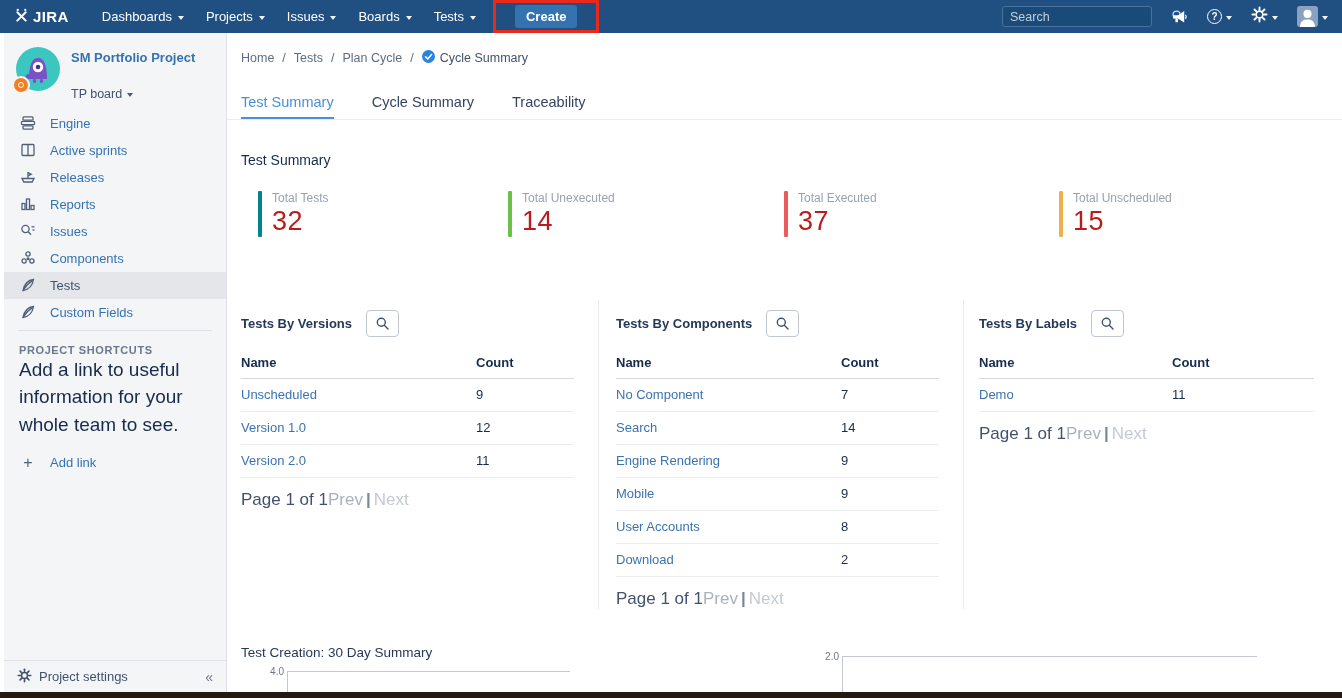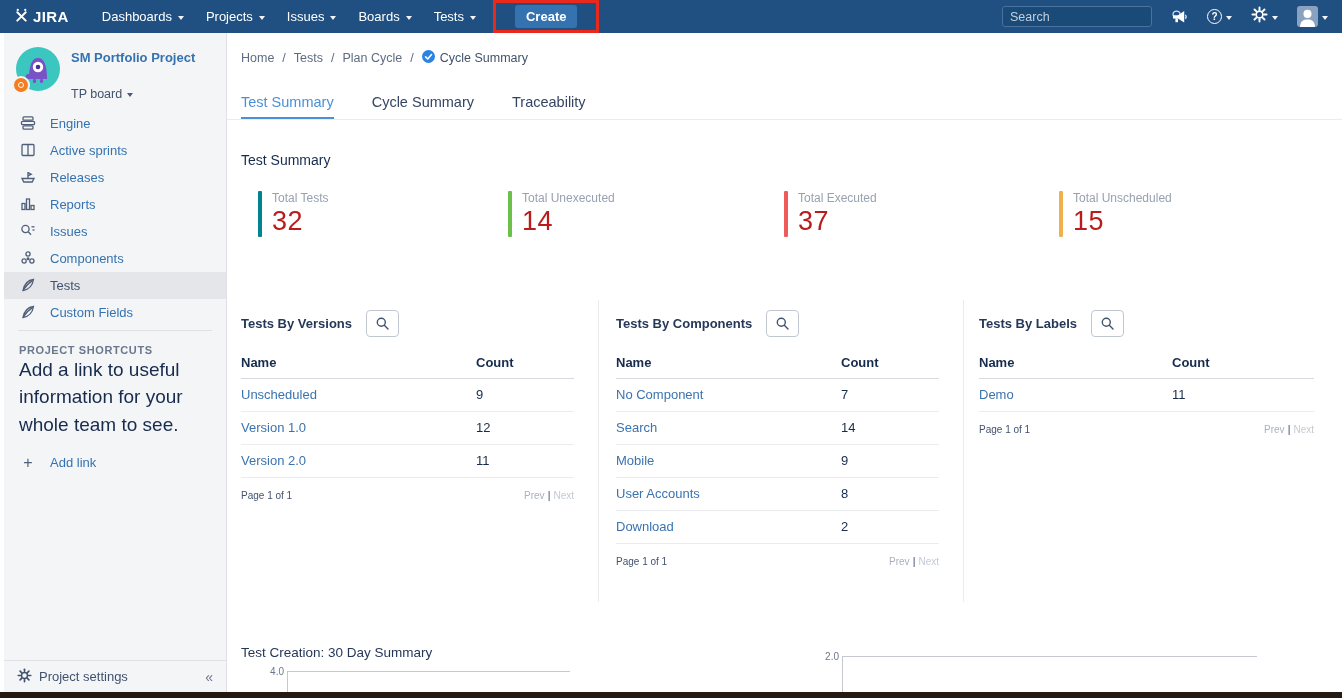--- a/index.html
+++ b/index.html
@@ -96,21 +96,21 @@
   .table-title { font-size:13px; font-weight:bold; color:#253858; }
   .search-btn { width:33px; height:27px; background:#fff; border:1px solid #c1c7d0; border-radius:4px;
                 display:flex; align-items:center; justify-content:center; cursor:pointer; }
   table { width:100%; border-collapse:collapse; font-size:13px; }
   th { text-align:left; font-size:13px; color:#172b4d; padding:5px 0 8px; border-bottom:1px solid #d6d9de; }
   td { padding:8px 0 9px; border-bottom:1px solid #ebecf0; }
   .col-count { width:98px; }
   .table-col3 .col-count { width:142px; }
   td.name a { color:#3b73af; }
   td.count { color:#172b4d; }
-  .table-footer { display:flex; justify-content:space-between; margin-top:12px; font-size:10px; color:#42526e; }
+  .table-footer { display:flex; margin-top:12px; font-size:17px; color:#42526e; }
   .pager .prev { color:#a9b1bd; cursor:pointer; }
   .pager .sep  { color:#7a8699; font-weight:bold; margin:0 3px; }
   .pager .next { color:#c4cad3; cursor:pointer; }
 
   .chart { position:absolute; top:612px; }
   .chart-left { left:17px; } .chart-right { left:572px; }
   .chart-title { font-size:13.5px; color:#253858; }
   .axis-row { display:flex; margin-top:11px; }
   .axis-tick { width:46px; text-align:right; padding-right:3px; font-size:10px; color:#6b778c;
                transform:translateY(-5px); }
@@ -468,20 +468,24 @@
         <tbody>
           <tr>
             <td class="name"><a href="#">No Component</a></td>
             <td class="count col-count">7</td>
             </tr>
           <tr>
             <td class="name"><a href="#">Search</a></td>
             <td class="count col-count">14</td>
             </tr>
           <tr>
+            <td class="name"><a href="#">Engine Rendering</a></td>
+            <td class="count col-count">9</td>
+            </tr>
+          <tr>
             <td class="name"><a href="#">Mobile</a></td>
             <td class="count col-count">9</td>
             </tr>
           <tr>
             <td class="name"><a href="#">User Accounts</a></td>
             <td class="count col-count">8</td>
             </tr>
           <tr>
             <td class="name"><a href="#">Download</a></td>
             <td class="count col-count">2</td>

